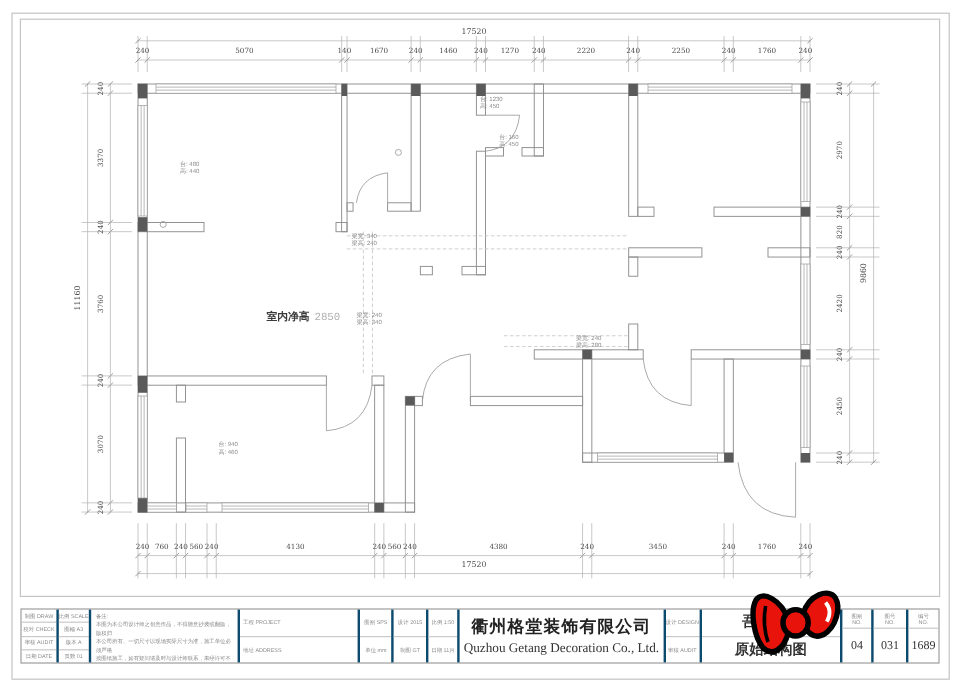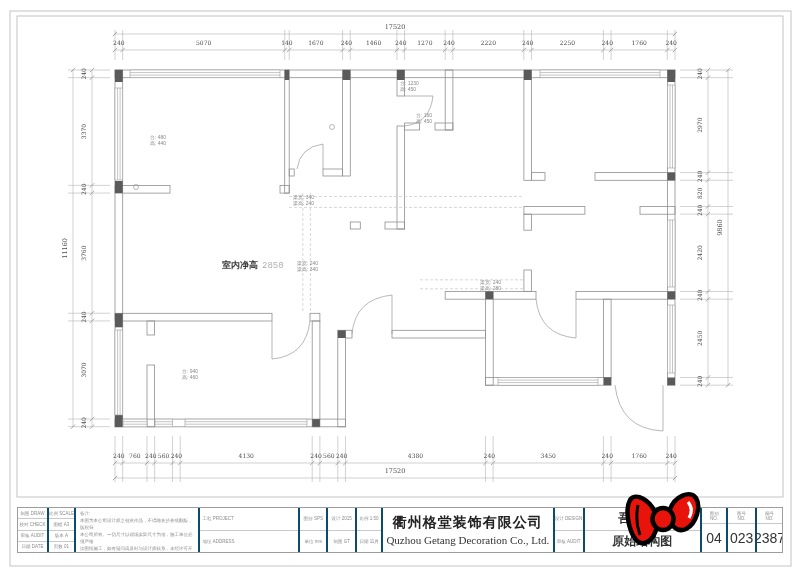--- a/index.html
+++ b/index.html
@@ -17,21 +17,21 @@
   .col:first-child{border-left:none;}
   .r{flex:1;border-top:1px solid #c9c9c9;display:flex;align-items:center;justify-content:center;
      font-size:4.5px;color:#8b8b8b;overflow:hidden;white-space:nowrap;}
   .r:first-child{border-top:none;}
   .notes{padding:2px 4px;font-size:4.5px;line-height:7px;color:#8b8b8b;overflow:hidden;}
   .company{justify-content:center;align-items:center;text-align:center;}
   .cn{font-family:"Liberation Serif",serif;font-weight:bold;font-size:14px;letter-spacing:1px;color:#222;}
   .en{font-family:"Liberation Serif",serif;font-size:11px;color:#333;margin-top:2px;}
   .proj .r{font-family:"Liberation Serif",serif;font-size:12px;font-weight:bold;color:#333;}
   .numcol .hd{flex:0 0 15px;border-top:none;flex-direction:column;line-height:5px;}
-  .numcol .val{font-family:Liberation Sans, sans-serif;font-size:14px;color:#333;}
+  .numcol .val{font-family:Liberation Serif, serif;font-size:10px;color:#333;}
   .sticker{position:absolute;left:605px;top:483px;z-index:5;}
 </style>
 </head>
 <body>
 
 <div class="sheet">
 
   <svg id="plan" width="800" height="573" viewBox="0 0 800 573" style="position:absolute;left:0;top:0;z-index:1;">
 
     <g fill="none" stroke="#c4c4c4" stroke-width="1">
@@ -415,28 +415,28 @@
           <span>图别</span>
           <span>NO.</span>
         </div>
       <div class="r val">04</div>
     </div>
     <div class="col numcol" style="width:29px;">
       <div class="r hd">
           <span>图号</span>
           <span>NO.</span>
         </div>
-      <div class="r val">023</div>
+      <div class="r val">031</div>
     </div>
     <div class="col numcol" style="width:27px;">
       <div class="r hd">
           <span>编号</span>
           <span>NO.</span>
         </div>
-      <div class="r val">2387</div>
+      <div class="r val">1689</div>
     </div>
   </div>
 
   <svg class="sticker" width="100" height="78" viewBox="0 0 100 78">
     <g stroke="#000" stroke-width="4.5" stroke-linejoin="round" fill="#e8130a">
       <path d="M52,34 C46,16 30,9 25,17 C20,26 23,47 31,57 C38,64 48,59 52,44 Z"></path>
       <path d="M64,29 C69,12 86,7 91,15 C96,23 92,40 81,46 C72,50 64,42 64,31 Z"></path>
       <ellipse cx="58" cy="36" rx="10.5" ry="11"></ellipse>
     </g>
     <path d="M33,22 C31,32 32,44 35,52" stroke="#000" stroke-width="3" fill="none"></path>

